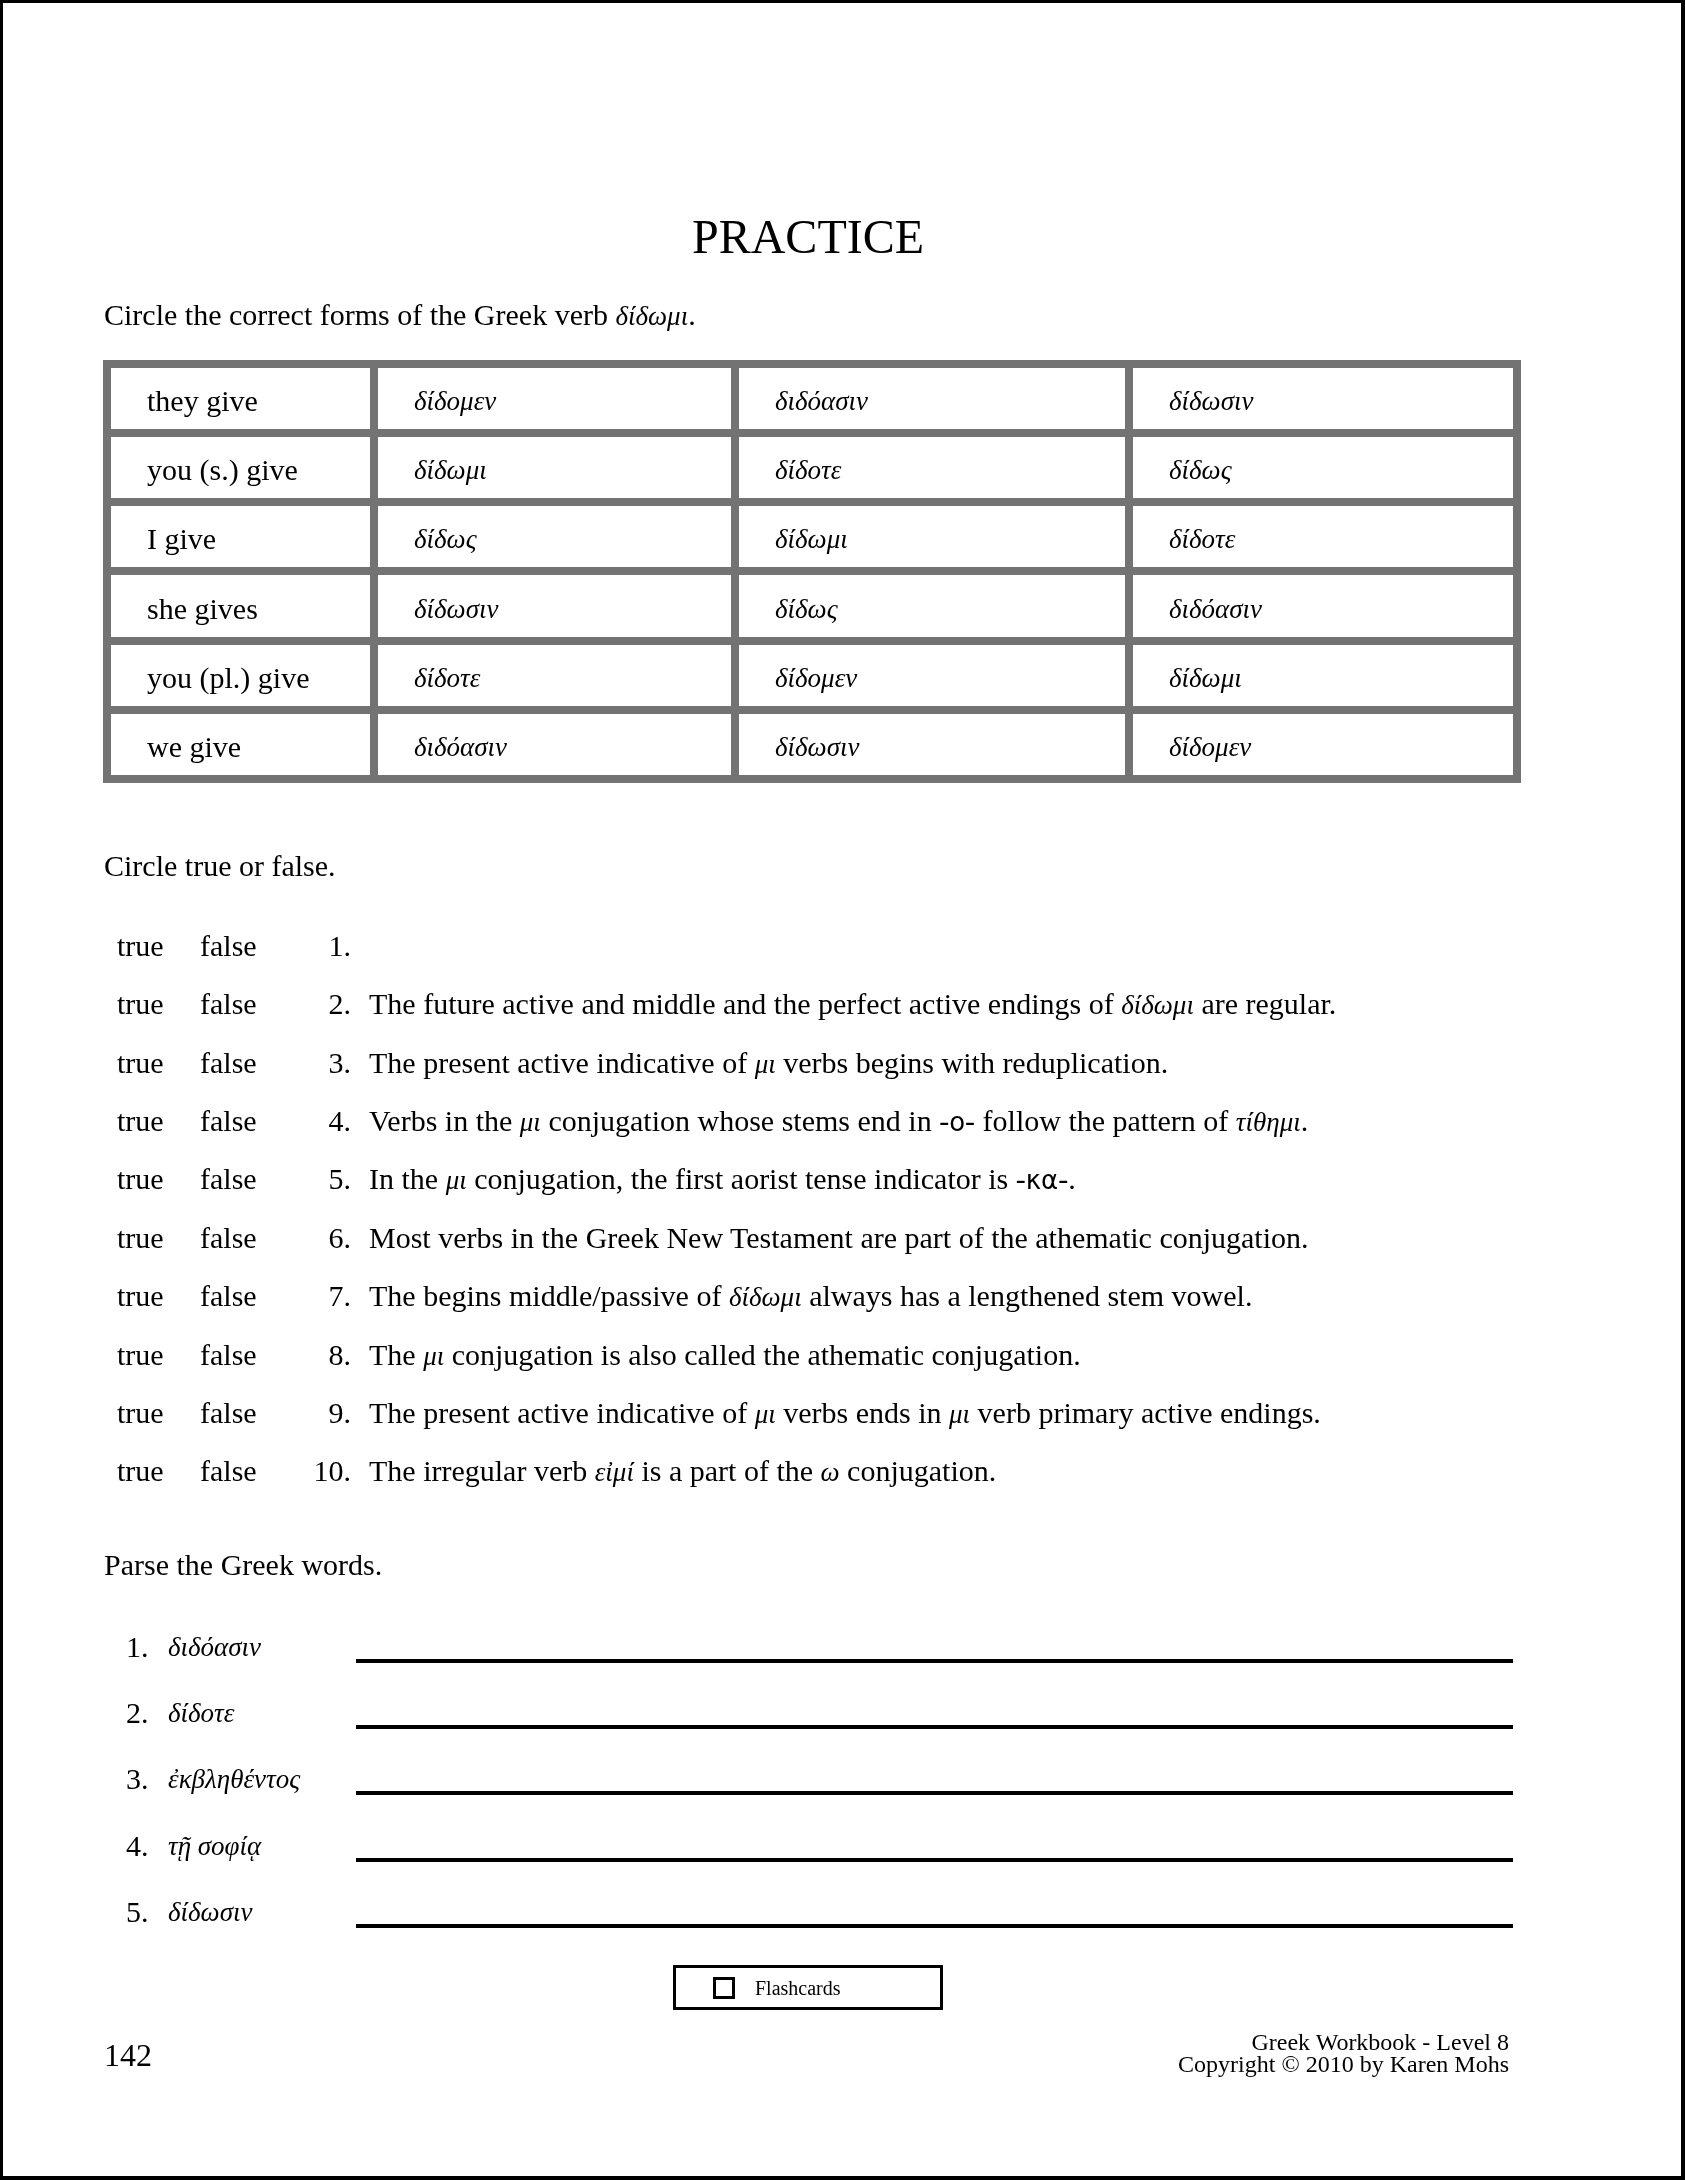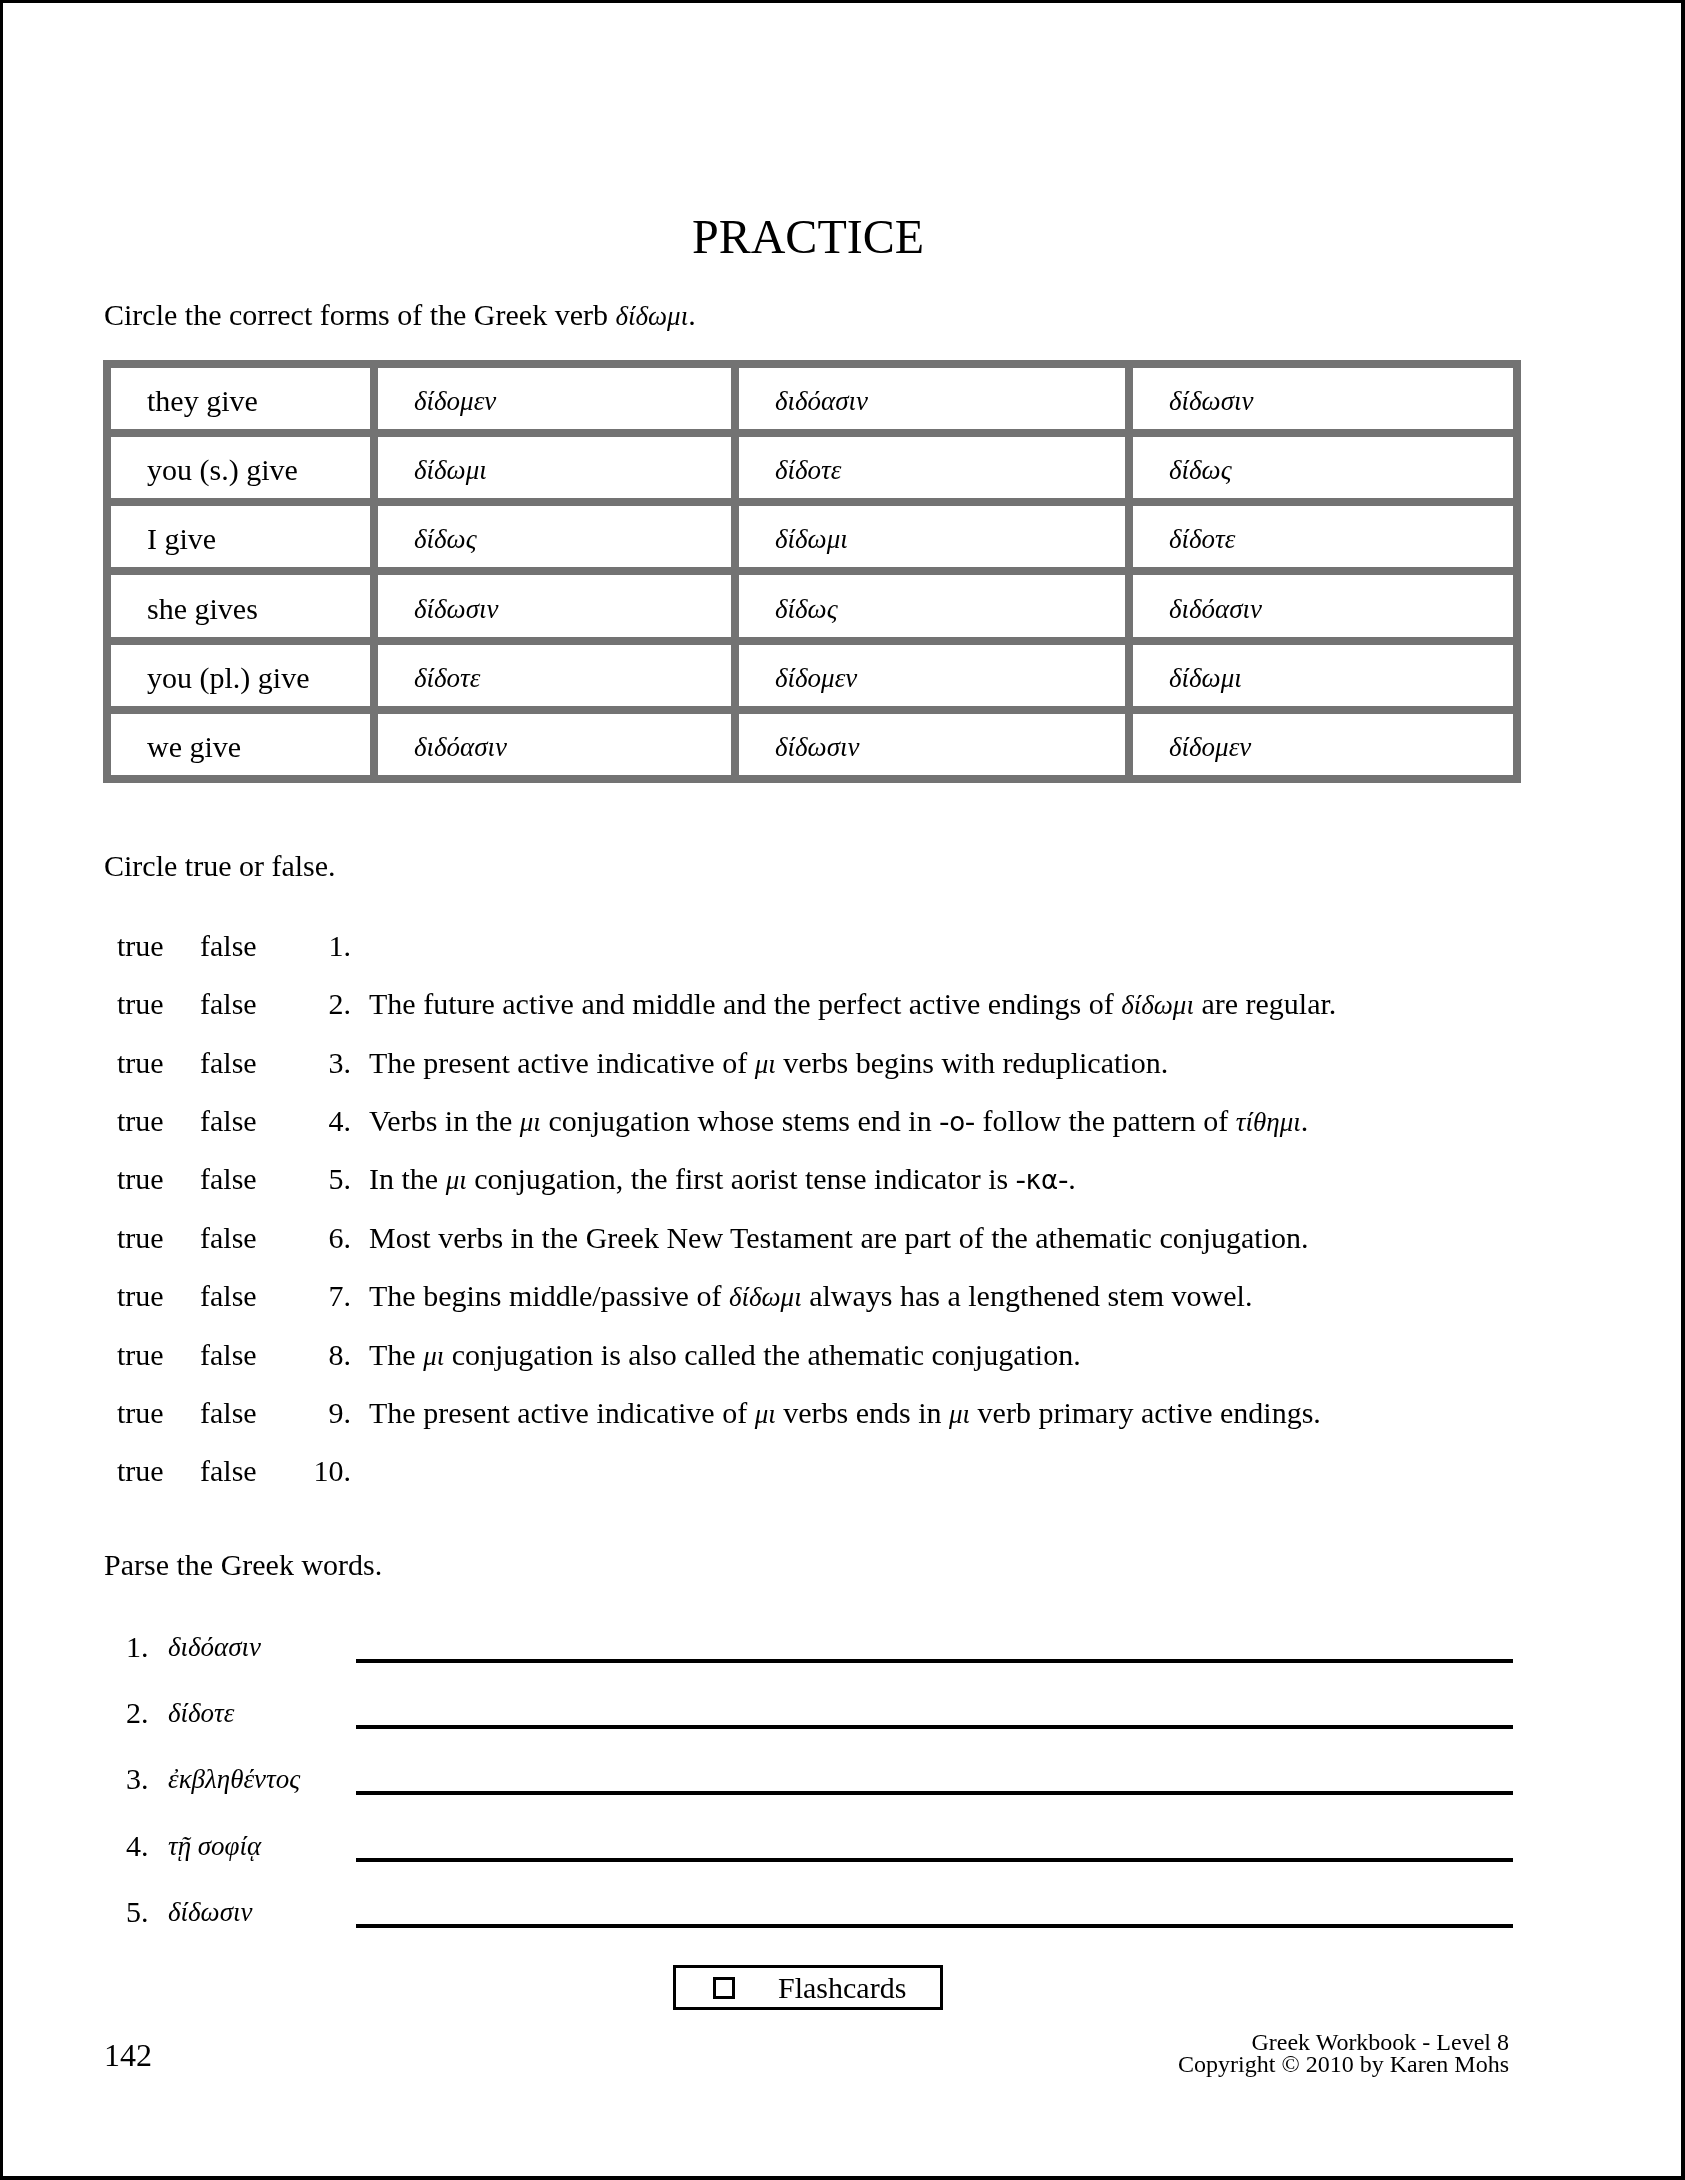--- a/index.html
+++ b/index.html
@@ -29,21 +29,21 @@
   .num { position: absolute; width: 348px; left: 0; text-align: right; }
 
   .parse-row { position: absolute; left: 0; width: 1685px; height: 66px; }
   .parse-row .pn { position: absolute; left: 123px; font-size: 30px; line-height: 40px; top: 0; }
   .parse-row .pw { position: absolute; left: 165px; top: 0; line-height: 40px; }
   .parse-row .pline { position: absolute; left: 353px; width: 1157px; height: 4px; background: #000; top: 32px; }
 
   .flash { position: absolute; left: 670px; top: 1962px; width: 270px; height: 45px; box-sizing: border-box;
            border: 3px solid #000; display: flex; align-items: center; }
   .flash .box { width: 22px; height: 22px; border: 3px solid #000; margin-left: 37px; box-sizing: border-box; }
-  .flash .lbl { font-size: 30px; margin-left: 43px; line-height: 36px; }
+  .flash .lbl { font-size: 20px; margin-left: 20px; line-height: 36px; }
 
   .pgnum { left: 101px; top: 2032px; font-size: 32px; line-height: 40px; }
   .foot { right: 172px; text-align: right; font-size: 24px; line-height: 23px; }
 </style>
 </head>
 <body>
 
 <div class="page">
 
   <div class="abs title">PRACTICE</div>
@@ -151,20 +151,21 @@
       <div class="abs tf-row" style="top: 1390px; width: 1685px;">
         <span class="t">true</span>
         <span class="f">false</span>
         <span class="num">9.</span>
         <span class="s"><span>The present active indicative of </span><span class="greek">μι</span><span> verbs ends in </span><span class="greek">μι</span><span> verb primary active endings.</span></span>
       </div>
       <div class="abs tf-row" style="top: 1448px; width: 1685px;">
         <span class="t">true</span>
         <span class="f">false</span>
         <span class="num">10.</span>
+        <span class="s"><span>The irregular verb </span><span class="greek">εἰμί</span><span> is a part of the </span><span class="greek">ω</span><span> conjugation.</span></span>
       </div>
     </div>
 
   <div class="abs instr" style="left:101px; top:1544px;">Parse the Greek words.</div>
   <div id="parse-container">
       <div class="parse-row" style="top: 1624px;">
         <span class="pn">1.</span>
         <span class="pw greek">διδόασιν</span>
         <span class="pline"></span>
       </div>

